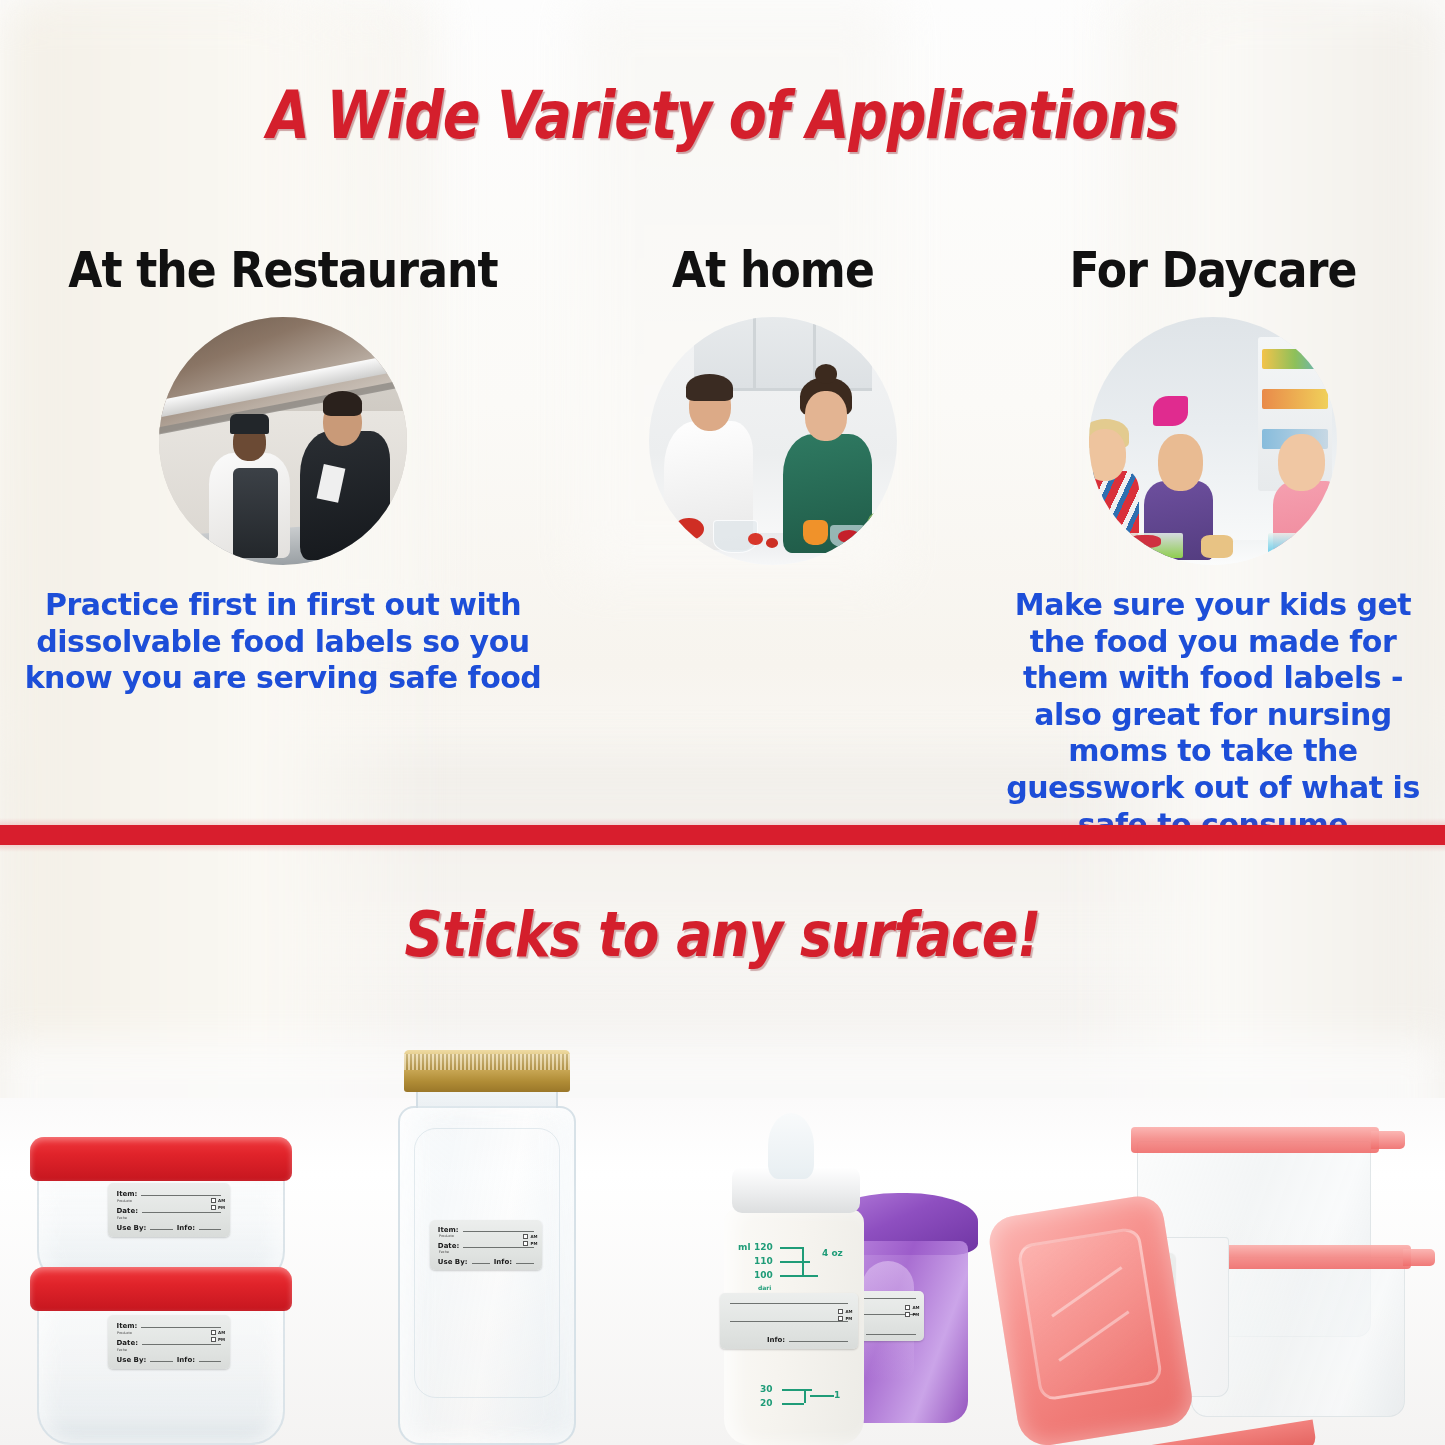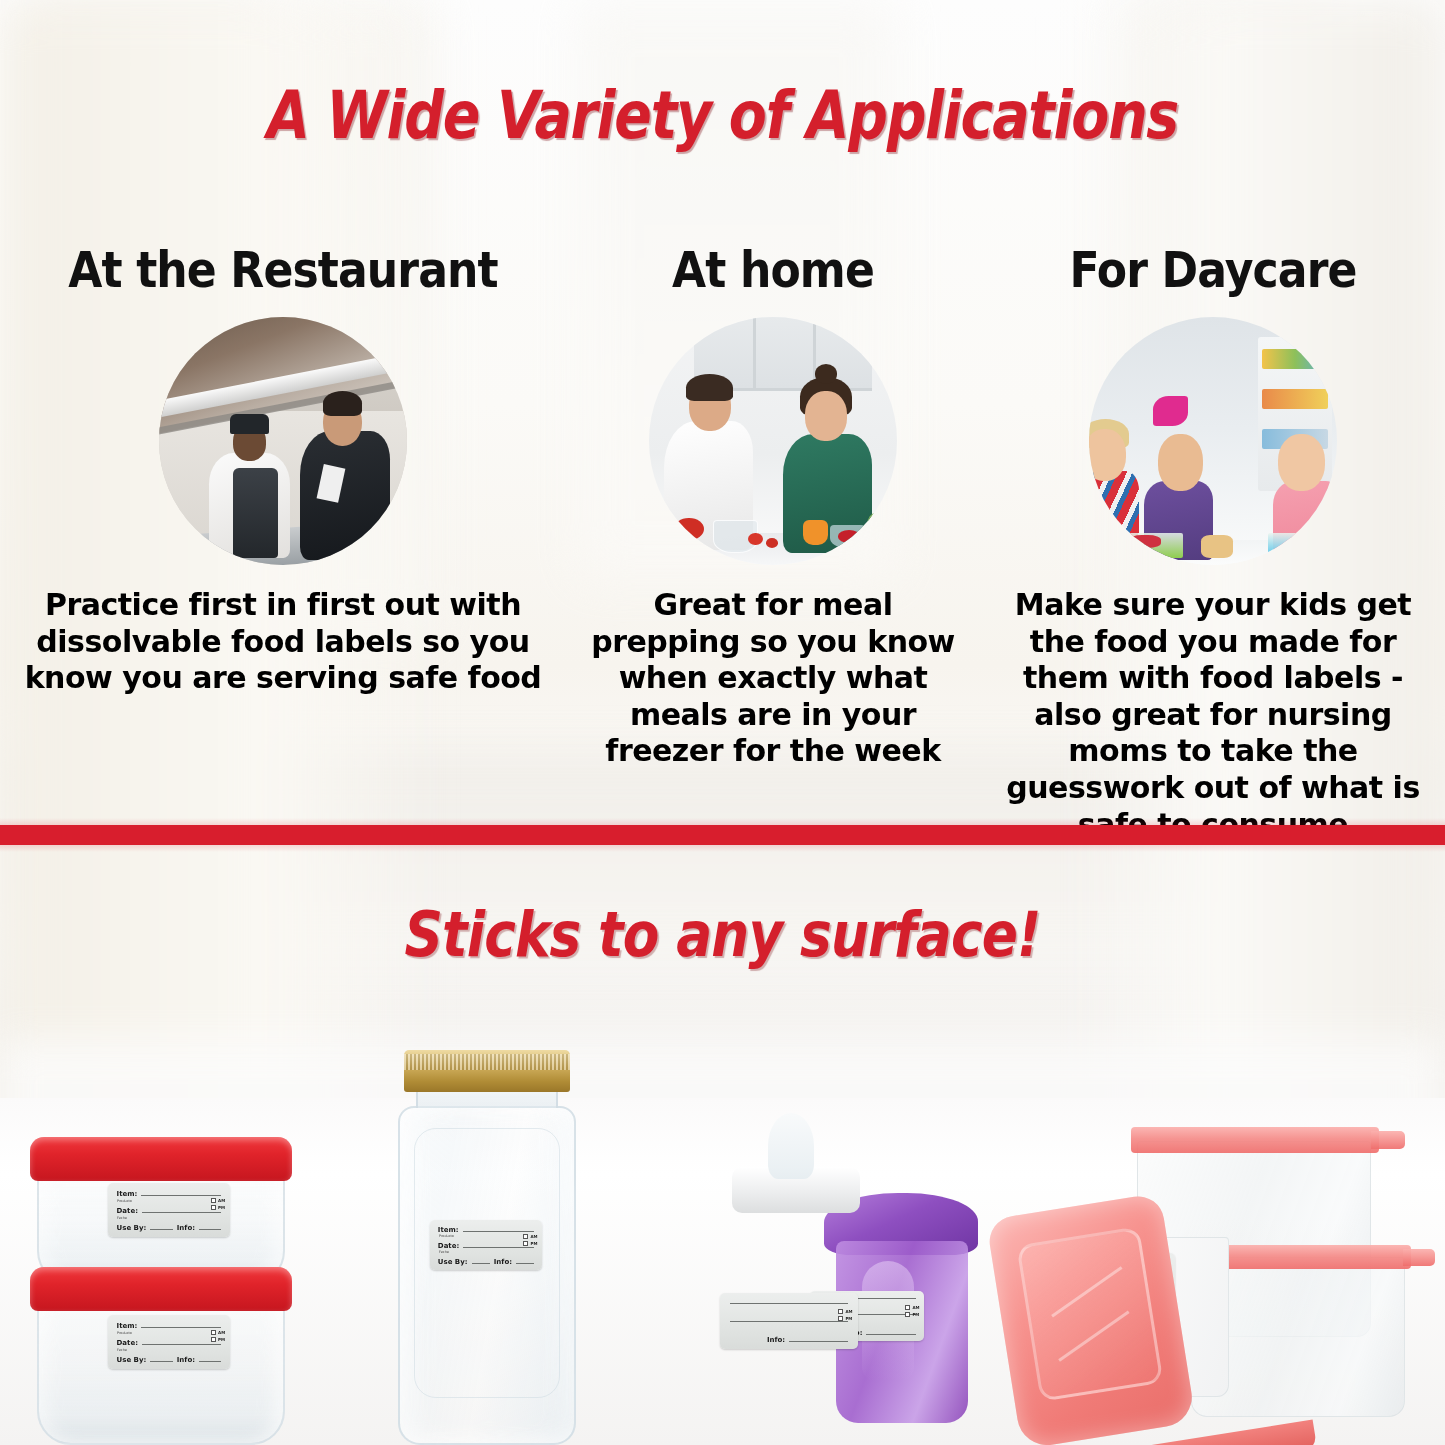--- a/index.html
+++ b/index.html
@@ -90,21 +90,21 @@
     width:248px; height:248px; border-radius:50%;
     overflow:hidden; position:relative;
     background:#e9e9ea;
   }
   .card-text {
     margin-top:22px; text-align:center;
     font-family:"DejaVu Sans", sans-serif;
     font-weight:bold;
     font-size:30px; line-height:1.22;
     letter-spacing:-.5px;
-    color:#000000;
+    color:#1d4ed8;
     padding:0 6px;
   }
   .card.c0 .card-text { font-size:30px; }
 
   
   .p1 { background:linear-gradient(180deg,#dcd8d2 0%,#cfcac3 40%,#e6e3df 100%); }
   .p1 .hood {
     position:absolute; left:-20%; top:-6%; width:150%; height:42%;
     background:linear-gradient(170deg,#6b5a4c 0%,#8a7565 35%,#b9ada2 70%,#d6d0c9 100%);
     transform:rotate(-11deg);
@@ -541,21 +541,20 @@
         <div class="glassbowl"></div>
         <div class="veg v-red"></div>
         <div class="veg v-tom1"></div>
         <div class="veg v-tom2"></div>
         <div class="veg v-org"></div>
         <div class="veg v-bowl"></div>
         <div class="veg v-berry"></div>
         <div class="veg v-grn"></div>
       </div>
     </div>
-    <div class="card-text">Great for meal prepping so you know when exactly what meals are in your freezer for the week</div>
   </div>
 
   <div class="card c2">
     <div class="card-title">For Daycare</div>
     <div class="card-photo-wrap">
       <div class="photo p3">
         <div class="shelf">
           <div class="shelf-row sr1"></div>
           <div class="shelf-row sr2"></div>
           <div class="shelf-row sr3"></div>
@@ -717,20 +716,39 @@
         </div>
       </div>
       <div class="row" style="top:39px; left:30%;">
         <span class="fld">Info:</span>
         <span class="rule"></span>
       </div>
     </div>
   </div>
 
   <div class="bottle">
+    <div class="bottle-body">
+      <span class="scale" style="left:14px; top:34px;">ml</span>
+      <span class="scale" style="left:30px; top:34px;">120</span>
+      <span class="scale" style="left:30px; top:48px;">110</span>
+      <span class="scale" style="left:30px; top:62px;">100</span>
+      <span class="scale" style="left:34px; top:76px; font-size:6px;">dari</span>
+      <span class="scale" style="left:98px; top:40px;">4 oz</span>
+      <div class="tick" style="left:56px; top:38px; width:22px;"></div>
+      <div class="tick" style="left:56px; top:52px; width:30px;"></div>
+      <div class="tick" style="left:56px; top:66px; width:38px;"></div>
+      <div class="tick-v" style="left:78px; top:38px; height:28px;"></div>
+      <span class="scale" style="left:36px; top:176px;">30</span>
+      <span class="scale" style="left:36px; top:190px;">20</span>
+      <span class="scale" style="left:110px; top:182px;">1</span>
+      <div class="tick" style="left:58px; top:180px; width:30px;"></div>
+      <div class="tick" style="left:58px; top:194px; width:22px;"></div>
+      <div class="tick-v" style="left:80px; top:180px; height:14px;"></div>
+      <div class="tick" style="left:86px; top:186px; width:24px;"></div>
+    </div>
     <div class="bottle-collar"></div>
     <div class="nipple"></div>
     <div class="sticker" style="left:8px; top:118px; width:138px; height:56px;">
       <div class="row" style="top:10px;">
         <span class="rule"></span>
       </div>
       <div class="row" style="top:28px;">
         <span class="rule"></span>
       </div>
       <div class="boxes">

